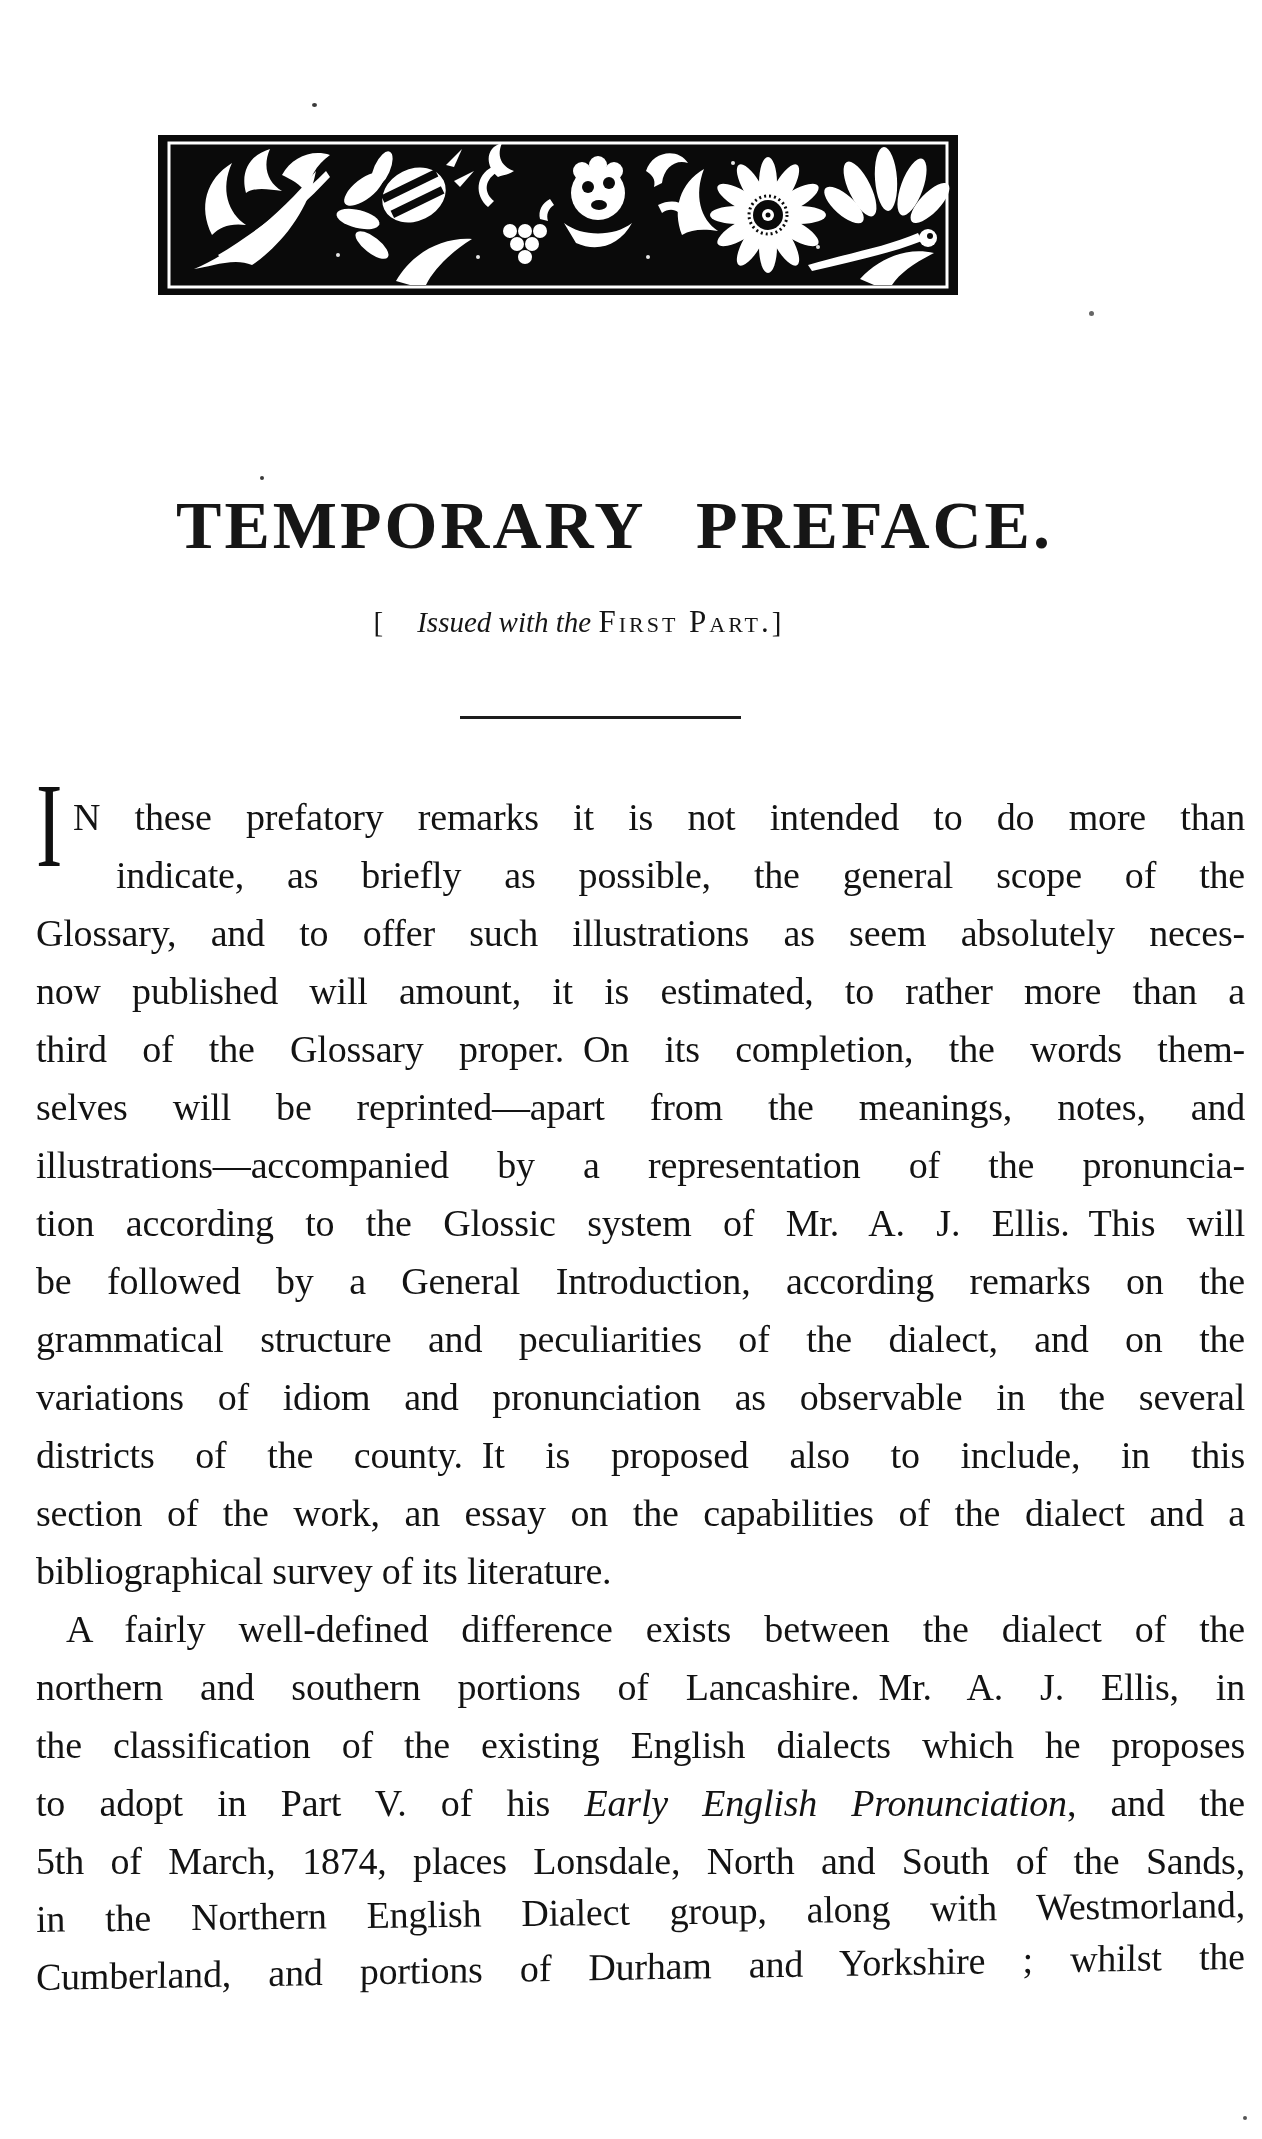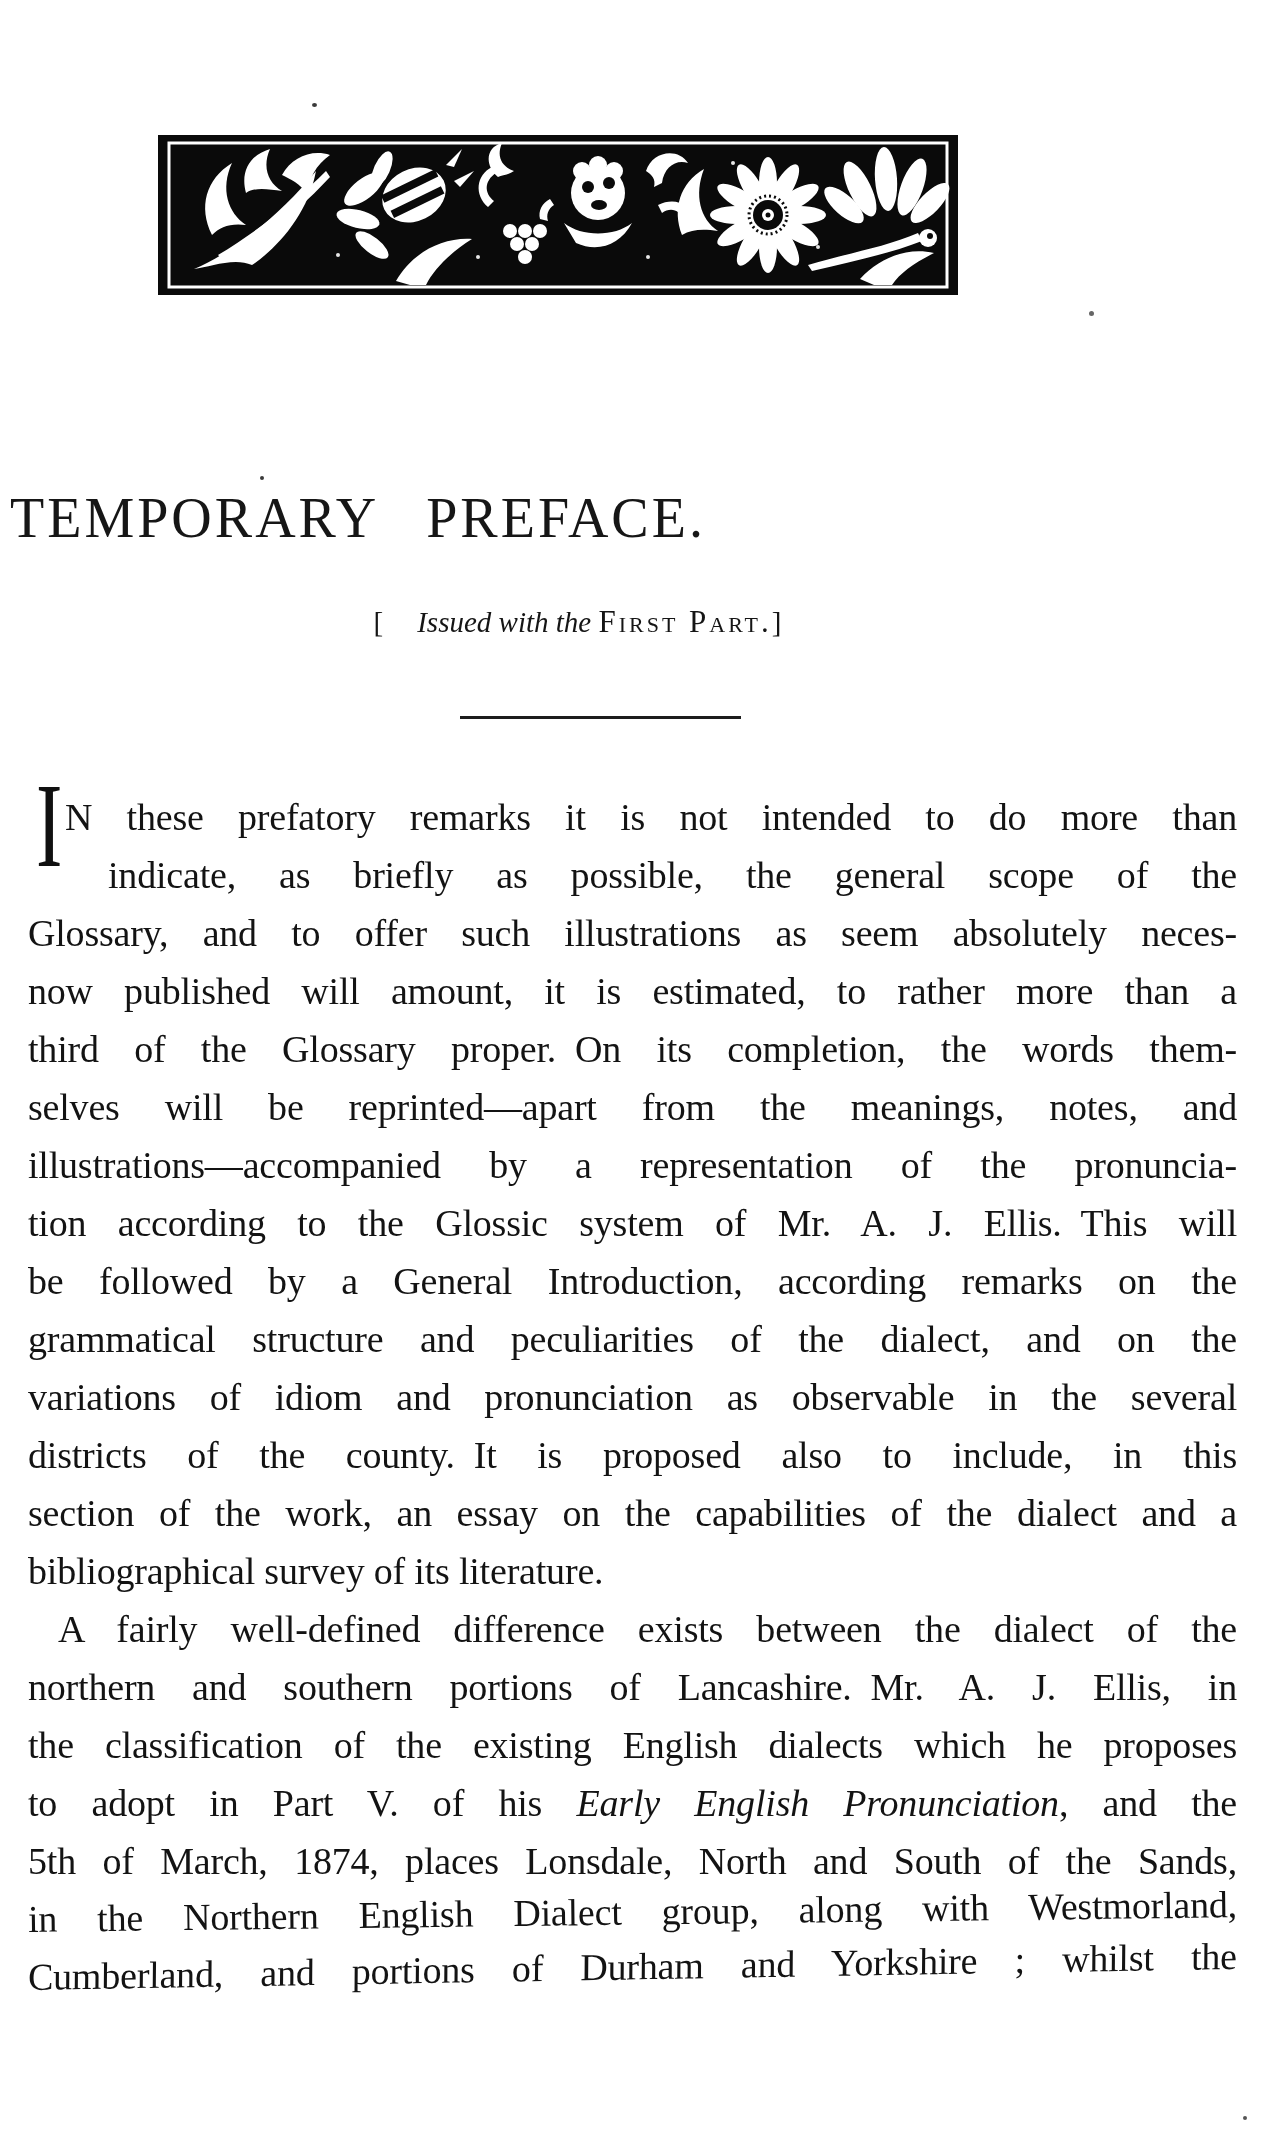--- a/index.html
+++ b/index.html
@@ -7,41 +7,41 @@
     position:relative; width:1262px; height:2139px; background:#ffffff;
     font-family:"Liberation Serif", serif; color:#141414; overflow:hidden;
     margin:0 auto;
   }
   
   .ornament{position:absolute; left:158px; top:135px; width:800px; height:160px;}
   .ornament svg{display:block;}
   
   .title{
     position:absolute; left:28px; top:486px; width:1209px; margin:0;
-    font-size:56px; font-weight:normal;
+    text-align:center; font-size:68px; font-weight:bold;
     letter-spacing:3px; word-spacing:32px; transform:translateX(-18px);
     color:#161616;
   }
   
   .subtitle{
     position:absolute; left:28px; top:604px; width:1209px; text-align:center;
     font-size:29px; transform:translateX(-55px); color:#151515;
   }
   .subtitle .it{font-style:italic;margin-left:34px;}
   .subtitle .sc{font-variant:small-caps; letter-spacing:3px; font-size:31px;}
   
   .rule{position:absolute; left:460px; top:716px; width:281px; height:3px; background:#1d1d1d;}
   
   .dropcap{
     position:absolute; left:36px; top:766px; font-size:120px; line-height:1;
     transform:scaleX(0.66); transform-origin:0 0; color:#101010;
   }
   
   .bodytext{
-    position:absolute; left:28px; top:788px; width:1209px;
+    position:absolute; left:36px; top:788px; width:1209px;
     font-size:38px; line-height:58px; letter-spacing:-0.2px; color:#131313;
   }
   .line{
     height:58px; text-align:justify; text-align-last:justify;
     white-space:normal; overflow:visible;
   }
   .line.short{text-align-last:left;}
   .line.dc1{padding-left:37px;}
   .line.dc2{padding-left:80px;}
   .line.indent{padding-left:30px;}

